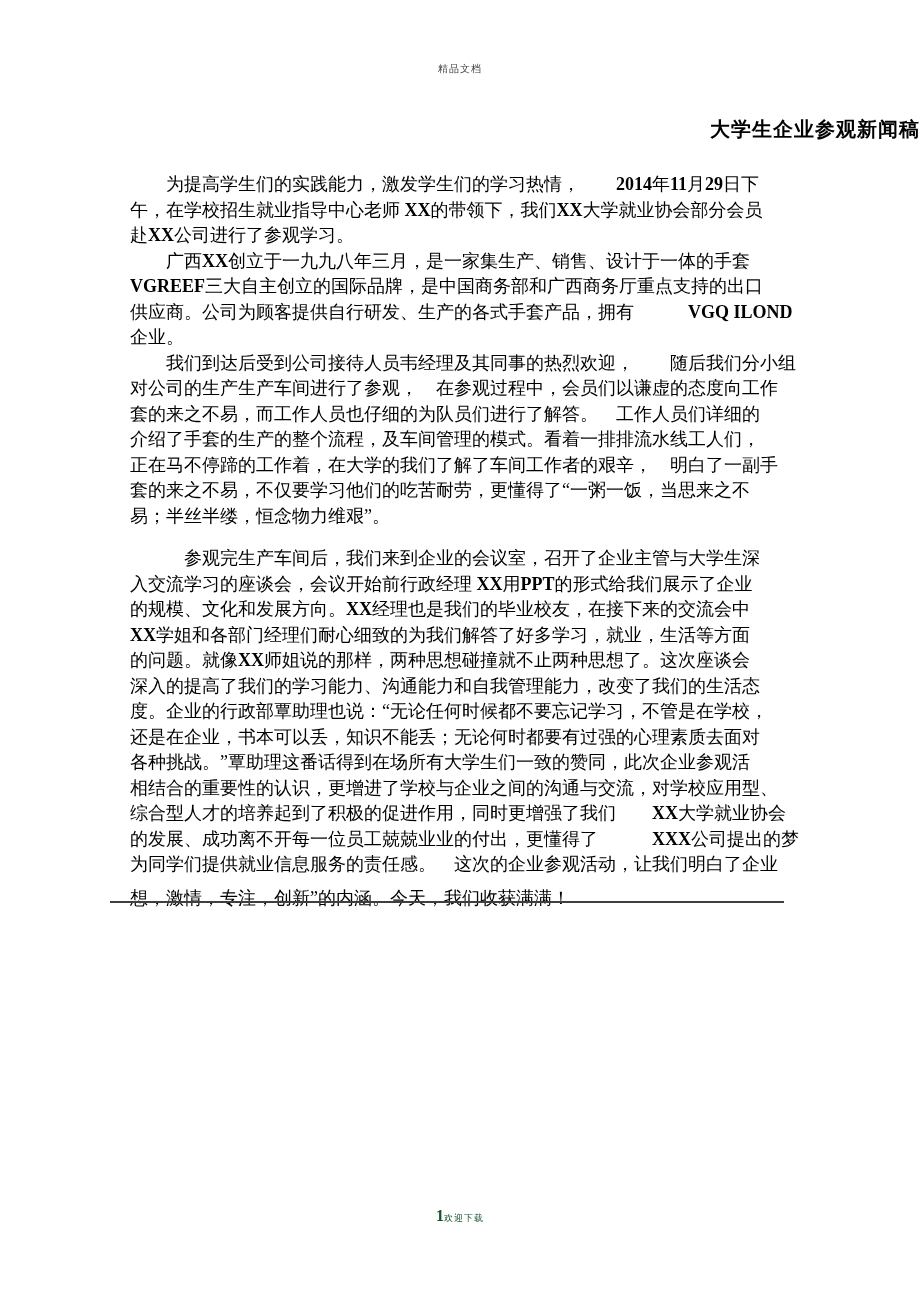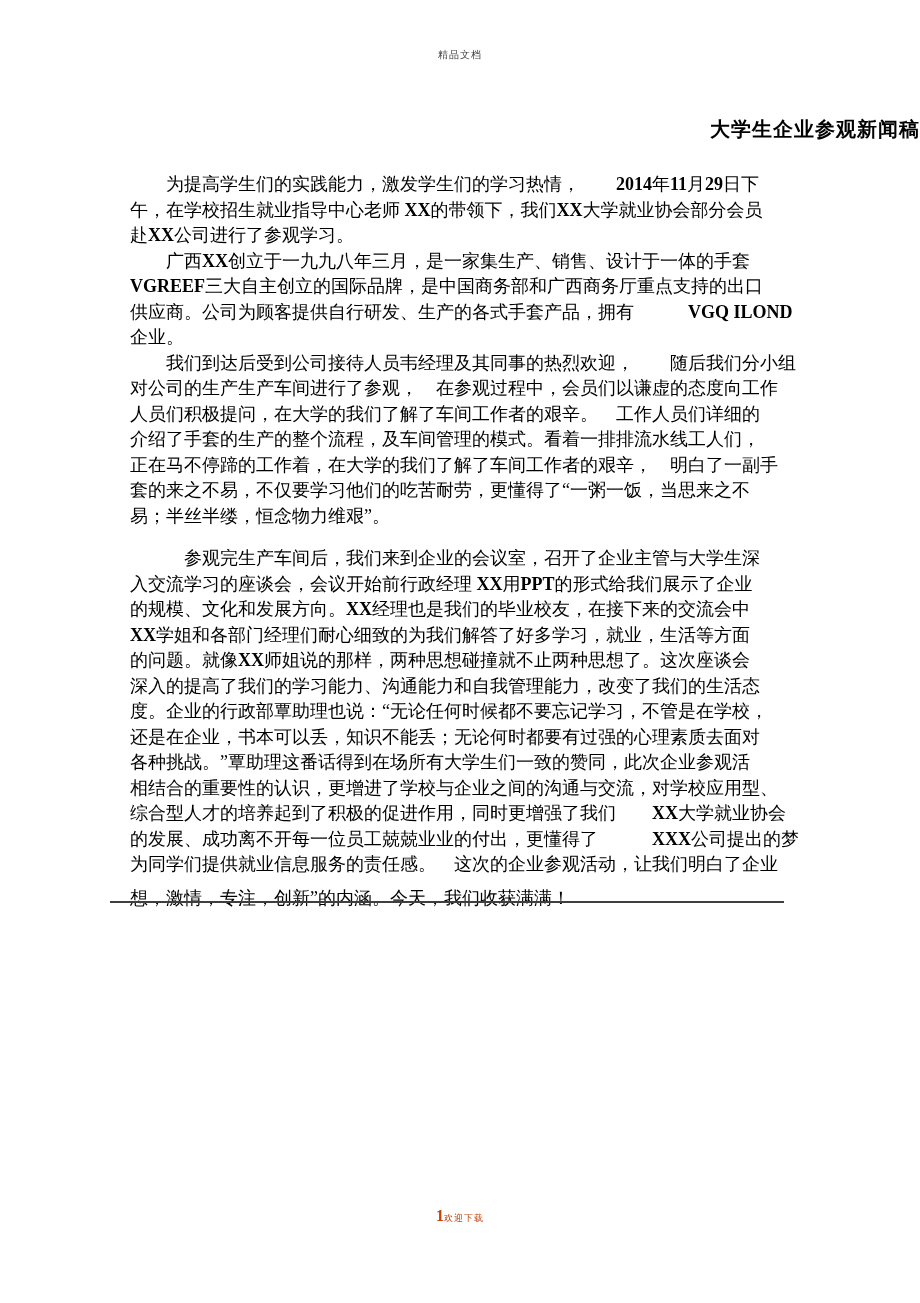--- a/index.html
+++ b/index.html
@@ -10,21 +10,21 @@
   body {
     position: relative;
     width: 920px;
     height: 1303px;
     color: #000000;
     font-family: "Liberation Serif", "DejaVu Serif", serif;
     overflow: hidden;
   }
   .header-note {
     position: absolute;
-    top: 48px;
+    top: 62px;
     left: 0;
     width: 100%;
     text-align: center;
     font-size: 10px;
     color: #3c3c3c;
     letter-spacing: 1px;
   }
   .doc-title {
     position: absolute;
     top: 103px;
@@ -61,21 +61,21 @@
     width: 674px;
     height: 2px;
     background: #3f3f3f;
   }
   .footer {
     position: absolute;
     top: 1207px;
     left: 0;
     width: 100%;
     text-align: center;
-    color: #c2410c;
+    color: #14532d;
   }
   .footer .page-number {
     font-size: 16px;
     font-weight: 600;
     vertical-align: baseline;
   }
   .footer .footer-note {
     font-size: 9px;
     vertical-align: baseline;
     letter-spacing: 1px;
@@ -96,21 +96,21 @@
     </div>
     <div class="paragraph para-2">
       <div class="line">　　广西<span class="latin">XX</span>创立于一九九八年三月，是一家集生产、销售、设计于一体的手套</div>
       <div class="line"><span class="latin">VGREEF</span>三大自主创立的国际品牌，是中国商务部和广西商务厅重点支持的出口</div>
       <div class="line">供应商。公司为顾客提供自行研发、生产的各式手套产品，拥有　　　<span class="latin">VGQ ILOND</span></div>
       <div class="line">企业。</div>
     </div>
     <div class="paragraph para-3">
       <div class="line">　　我们到达后受到公司接待人员韦经理及其同事的热烈欢迎，　　随后我们分小组</div>
       <div class="line">对公司的生产生产车间进行了参观，　在参观过程中，会员们以谦虚的态度向工作</div>
-      <div class="line">人员们积极提问，在大学的我们了解了车间工作者的艰辛。　工作人员们详细的</div>
+      <div class="line">套的来之不易，而工作人员也仔细的为队员们进行了解答。　工作人员们详细的</div>
       <div class="line">介绍了手套的生产的整个流程，及车间管理的模式。看着一排排流水线工人们，</div>
       <div class="line">正在马不停蹄的工作着，在大学的我们了解了车间工作者的艰辛，　明白了一副手</div>
       <div class="line">套的来之不易，不仅要学习他们的吃苦耐劳，更懂得了“一粥一饭，当思来之不</div>
       <div class="line">易；半丝半缕，恒念物力维艰”。</div>
     </div>
     <div class="paragraph para-4">
       <div class="line">　　　参观完生产车间后，我们来到企业的会议室，召开了企业主管与大学生深</div>
       <div class="line">入交流学习的座谈会，会议开始前行政经理 <span class="latin">XX</span>用<span class="latin">PPT</span>的形式给我们展示了企业</div>
       <div class="line">的规模、文化和发展方向。<span class="latin">XX</span>经理也是我们的毕业校友，在接下来的交流会中</div>
       <div class="line"><span class="latin">XX</span>学姐和各部门经理们耐心细致的为我们解答了好多学习，就业，生活等方面</div>

